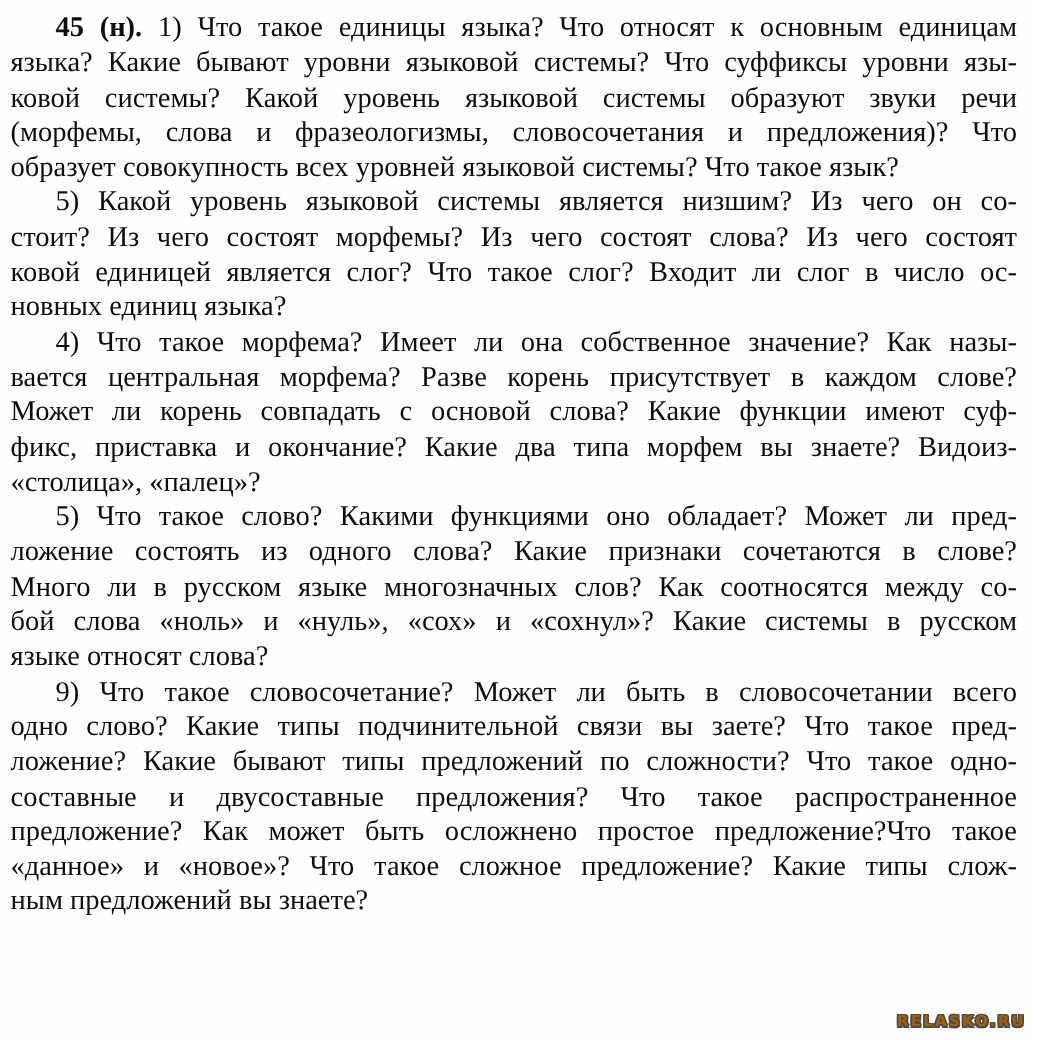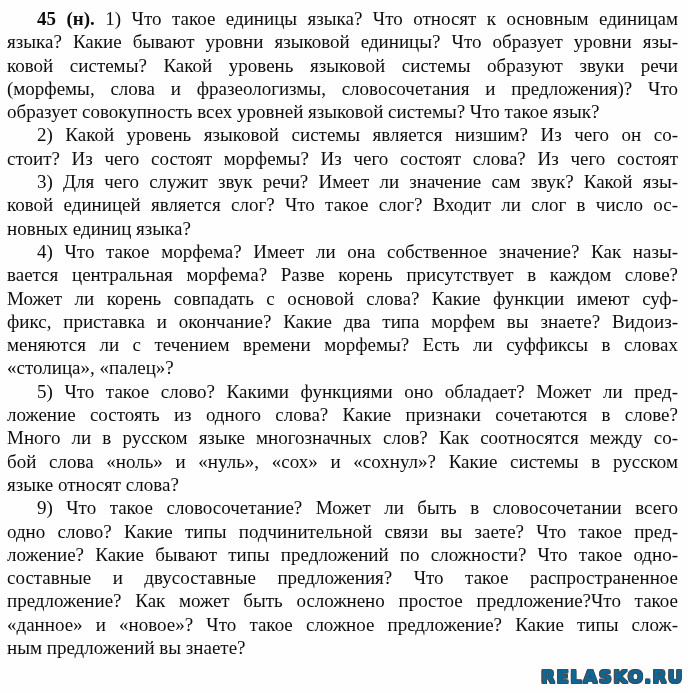--- a/index.html
+++ b/index.html
@@ -38,57 +38,55 @@
   }
   .line b {
     font-weight: bold;
   }
   .watermark {
     position: absolute;
     right: 3px;
     bottom: 6px;
     font-family: "DejaVu Sans", sans-serif;
     font-weight: bold;
-    font-size: 18px;
+    font-size: 10px;
     letter-spacing: 1.5px;
-    color: #0369a1;
+    color: #a16207;
     text-shadow:
       -1px -1px 0 #4a4a4a, 1px -1px 0 #4a4a4a,
       -1px  1px 0 #4a4a4a, 1px  1px 0 #4a4a4a,
       -1px  0   0 #4a4a4a, 1px  0   0 #4a4a4a,
        0   -1px 0 #4a4a4a, 0    1px 0 #4a4a4a;
   }
 </style>
 </head>
 <body>
 
 <div class="page">
   <div class="doc">
       <div class="para">
         <div class="line first"><b>45 (н).</b> 1) Что такое единицы языка? Что относят к основным единицам</div>
-        <div class="line">языка? Какие бывают уровни языковой единицы? Что образует уровни язы-</div>
+        <div class="line">языка? Какие бывают уровни языковой системы? Что суффиксы уровни язы-</div>
         <div class="line">ковой системы? Какой уровень языковой системы образуют звуки речи</div>
         <div class="line">(морфемы, слова и фразеологизмы, словосочетания и предложения)? Что</div>
         <div class="line last">образует совокупность всех уровней языковой системы? Что такое язык?</div>
       </div>
       <div class="para">
-        <div class="line first">2) Какой уровень языковой системы является низшим? Из чего он со-</div>
+        <div class="line first">5) Какой уровень языковой системы является низшим? Из чего он со-</div>
         <div class="line">стоит? Из чего состоят морфемы? Из чего состоят слова? Из чего состоят</div>
       </div>
       <div class="para">
-        <div class="line first">3) Для чего служит звук речи? Имеет ли значение сам звук? Какой язы-</div>
         <div class="line">ковой единицей является слог? Что такое слог? Входит ли слог в число ос-</div>
         <div class="line last">новных единиц языка?</div>
       </div>
       <div class="para">
         <div class="line first">4) Что такое морфема? Имеет ли она собственное значение? Как назы-</div>
         <div class="line">вается центральная морфема? Разве корень присутствует в каждом слове?</div>
         <div class="line">Может ли корень совпадать с основой слова? Какие функции имеют суф-</div>
         <div class="line">фикс, приставка и окончание? Какие два типа морфем вы знаете? Видоиз-</div>
-        <div class="line">меняются ли с течением времени морфемы? Есть ли суффиксы в словах</div>
         <div class="line last">«столица», «палец»?</div>
       </div>
       <div class="para">
         <div class="line first">5) Что такое слово? Какими функциями оно обладает? Может ли пред-</div>
         <div class="line">ложение состоять из одного слова? Какие признаки сочетаются в слове?</div>
         <div class="line">Много ли в русском языке многозначных слов? Как соотносятся между со-</div>
         <div class="line">бой слова «ноль» и «нуль», «сох» и «сохнул»? Какие системы в русском</div>
         <div class="line last">языке относят слова?</div>
       </div>
       <div class="para">

